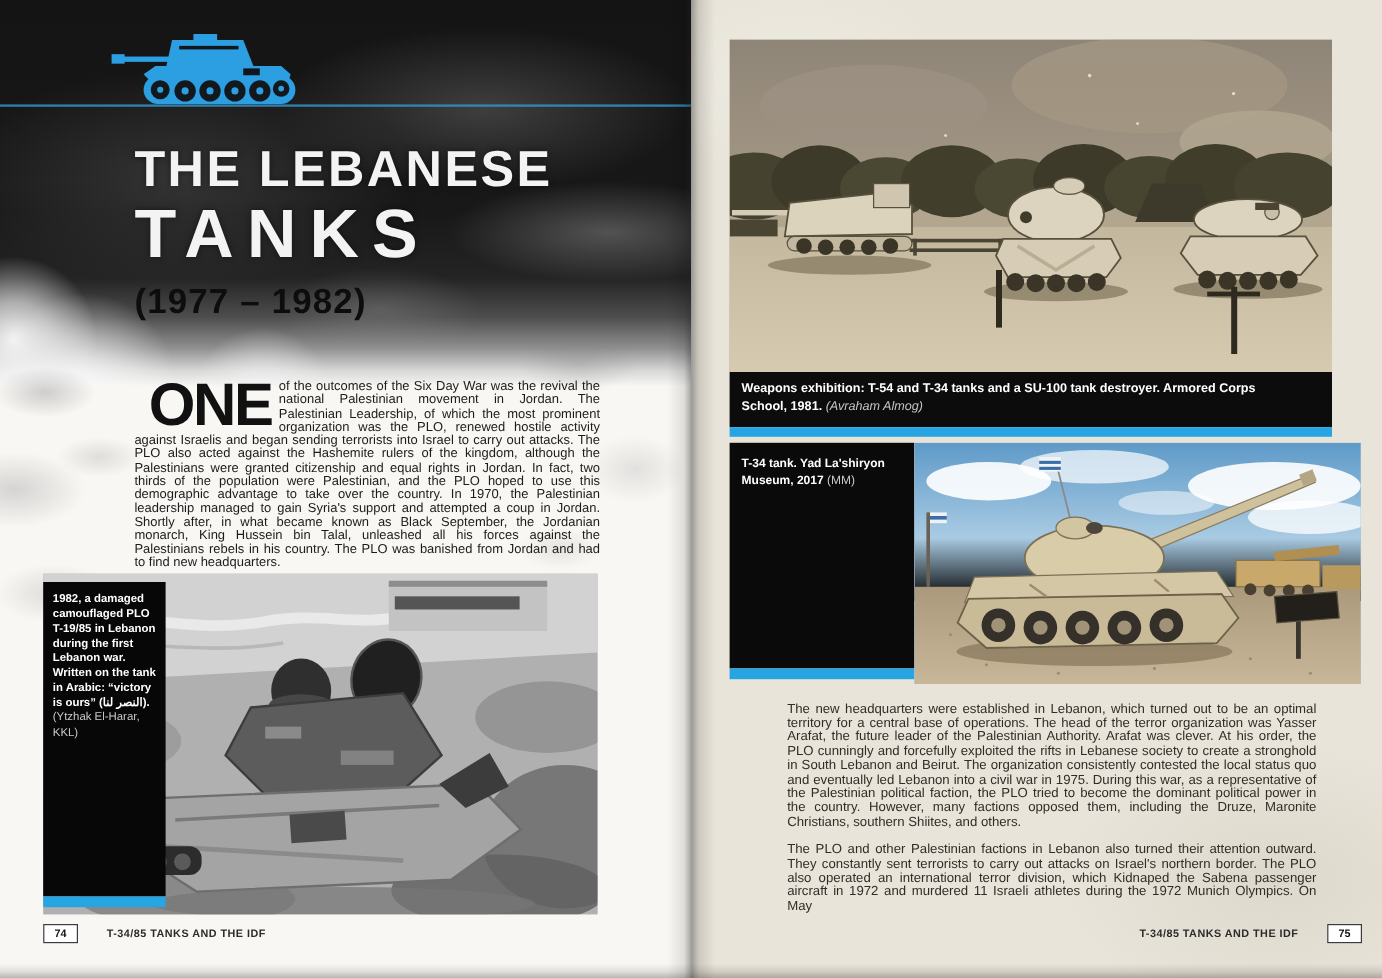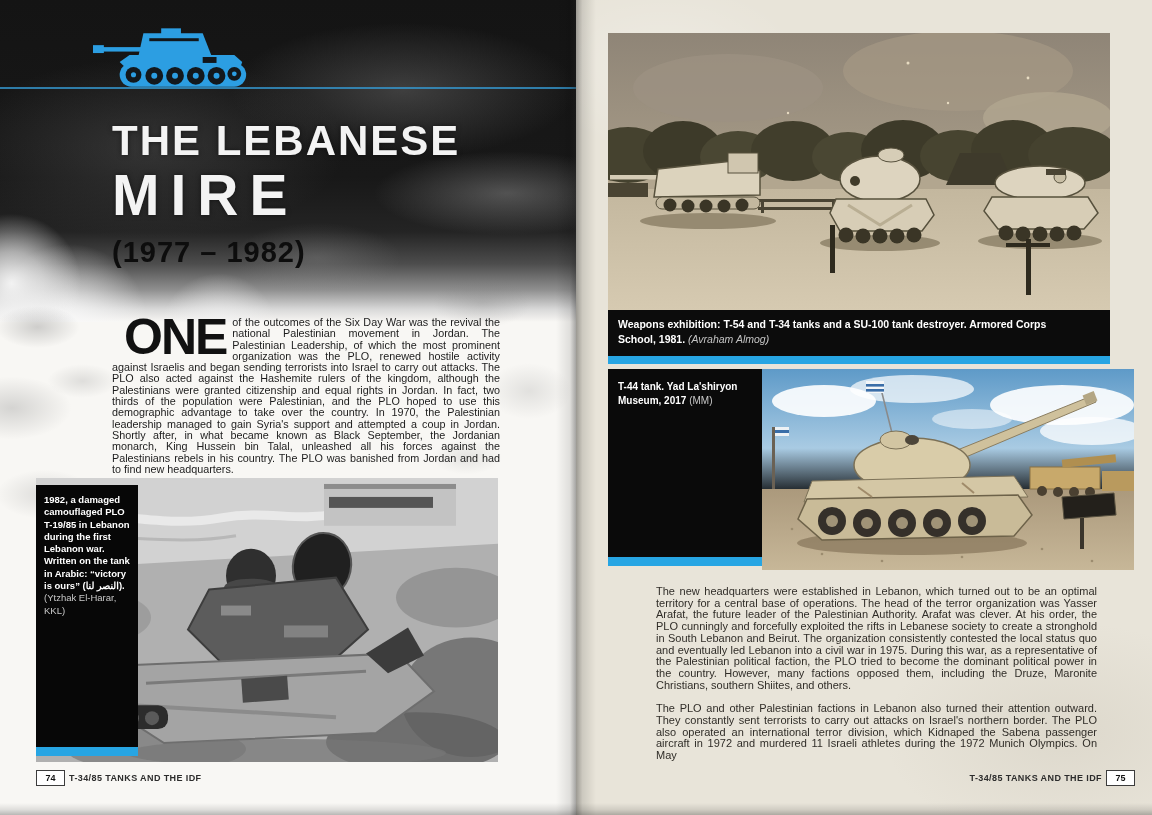--- a/index.html
+++ b/index.html
@@ -40,21 +40,21 @@
   .title-line1{font-size:42px;font-weight:700;color:#f3f3f3;letter-spacing:2px;line-height:1.0;text-shadow:0 0 5px rgba(0,0,0,0.5);}
   .title-line2{font-size:57px;font-weight:700;color:#f3f3f3;letter-spacing:11px;line-height:1.0;margin-top:5px;text-shadow:0 0 5px rgba(0,0,0,0.5);}
   .title-sub{font-size:29px;font-weight:700;color:#0d0d0d;letter-spacing:1px;margin-top:12px;}
   .intro{position:absolute;left:112px;top:317px;width:388px;font-size:10.8px;line-height:11.3px;text-align:justify;color:#1c1c1c;}
   .dropcap{float:left;font-size:50px;font-weight:700;letter-spacing:-2px;line-height:36px;padding:2px 6px 0 0;color:#111;margin-left:12px;}
   .photo-left{position:absolute;left:36px;top:478px;width:462px;height:284px;overflow:hidden;background:#bdbdbd;}
   .caption-left{position:absolute;left:36px;top:485px;width:102px;height:262px;background:#070707;box-sizing:border-box;
     padding:9px 8px;color:#ffffff;font-size:9.5px;font-weight:700;line-height:12.3px;z-index:5;}
   .caption-left .credit{font-weight:400;color:#c9c9c9;text-align:center;}
   .caption-left-bar{position:absolute;left:36px;top:747px;width:102px;height:9px;background:#27a5e3;z-index:5;}
-  .footer{position:absolute;top:770px;display:flex;align-items:center;gap:4px;z-index:5;text-align:right;}
+  .footer{position:absolute;top:770px;display:flex;align-items:center;gap:24px;z-index:5;text-align:right;}
   .footer-left{left:36px;}
   .footer-right{right:17px;}
   .pagenum-box{min-width:27px;height:14px;border:1.5px solid #3c3c3c;background:#ffffff;display:flex;align-items:center;justify-content:center;
     font-size:9px;font-weight:700;color:#111;}
   .footer-title{font-size:9px;font-weight:700;letter-spacing:0.4px;color:#2c2c2c;}
 
   
   .paper-tex{position:absolute;left:0;top:0;width:576px;height:815px;
     background:
       radial-gradient(ellipse 200px 120px at 15% 8%, rgba(255,255,255,0.25), transparent 70%),
@@ -103,21 +103,21 @@
         <circle cx="126" cy="50" r="9" fill="#13181c"></circle>
           <circle cx="126" cy="50" r="3" fill="#2c9ee2"></circle>
         <circle cx="144" cy="48" r="7" fill="#13181c"></circle>
           <circle cx="144" cy="48" r="2.4" fill="#2c9ee2"></circle>
       </svg>
     </div>
     <div class="blue-rule"></div>
 
     <div class="title-block">
       <div class="title-line1">THE LEBANESE</div>
-      <div class="title-line2">MIRE</div>
+      <div class="title-line2">TANKS</div>
       <div class="title-sub">(1977 – 1982)</div>
     </div>
 
     <div class="intro">
       <span class="dropcap">ONE</span>
       <span>of the outcomes of the Six Day War was the revival the national Palestinian movement in Jordan. The Palestinian Leadership, of which the most prominent organization was the PLO, renewed hostile activity against Israelis and began sending terrorists into Israel to carry out attacks. The PLO also acted against the Hashemite rulers of the kingdom, although the Palestinians were granted citizenship and equal rights in Jordan. In fact, two thirds of the population were Palestinian, and the PLO hoped to use this demographic advantage to take over the country. In 1970, the Palestinian leadership managed to gain Syria's support and attempted a coup in Jordan. Shortly after, in what became known as Black September, the Jordanian monarch, King Hussein bin Talal, unleashed all his forces against the Palestinians rebels in his country. The PLO was banished from Jordan and had to find new headquarters.</span>
     </div>
 
     <div class="photo-left">
       <svg width="462" height="284" viewBox="0 0 462 285" preserveAspectRatio="none" xmlns="http://www.w3.org/2000/svg">
@@ -249,21 +249,21 @@
       </svg>
     </div>
 
     <div class="capbar1">
       <span>Weapons exhibition: T-54 and T-34 tanks and a SU-100 tank destroyer. Armored Corps School, 1981.</span>
       <span class="credit">(Avraham Almog)</span>
     </div>
     <div class="bluebar1"></div>
 
     <div class="capbox2">
-      <span>T-44 tank. Yad La'shiryon Museum, 2017</span>
+      <span>T-34 tank. Yad La'shiryon Museum, 2017</span>
       <span class="credit">(MM)</span>
     </div>
     <div class="bluebar2"></div>
 
     <div class="photo2">
       <svg width="372" height="201" viewBox="0 0 372 201" preserveAspectRatio="none" xmlns="http://www.w3.org/2000/svg">
         <defs>
           <linearGradient id="sky2" x1="0" y1="0" x2="0" y2="1">
             <stop offset="0" stop-color="#5e9ac8"></stop>
               <stop offset="0.6" stop-color="#a9cbe3"></stop>

